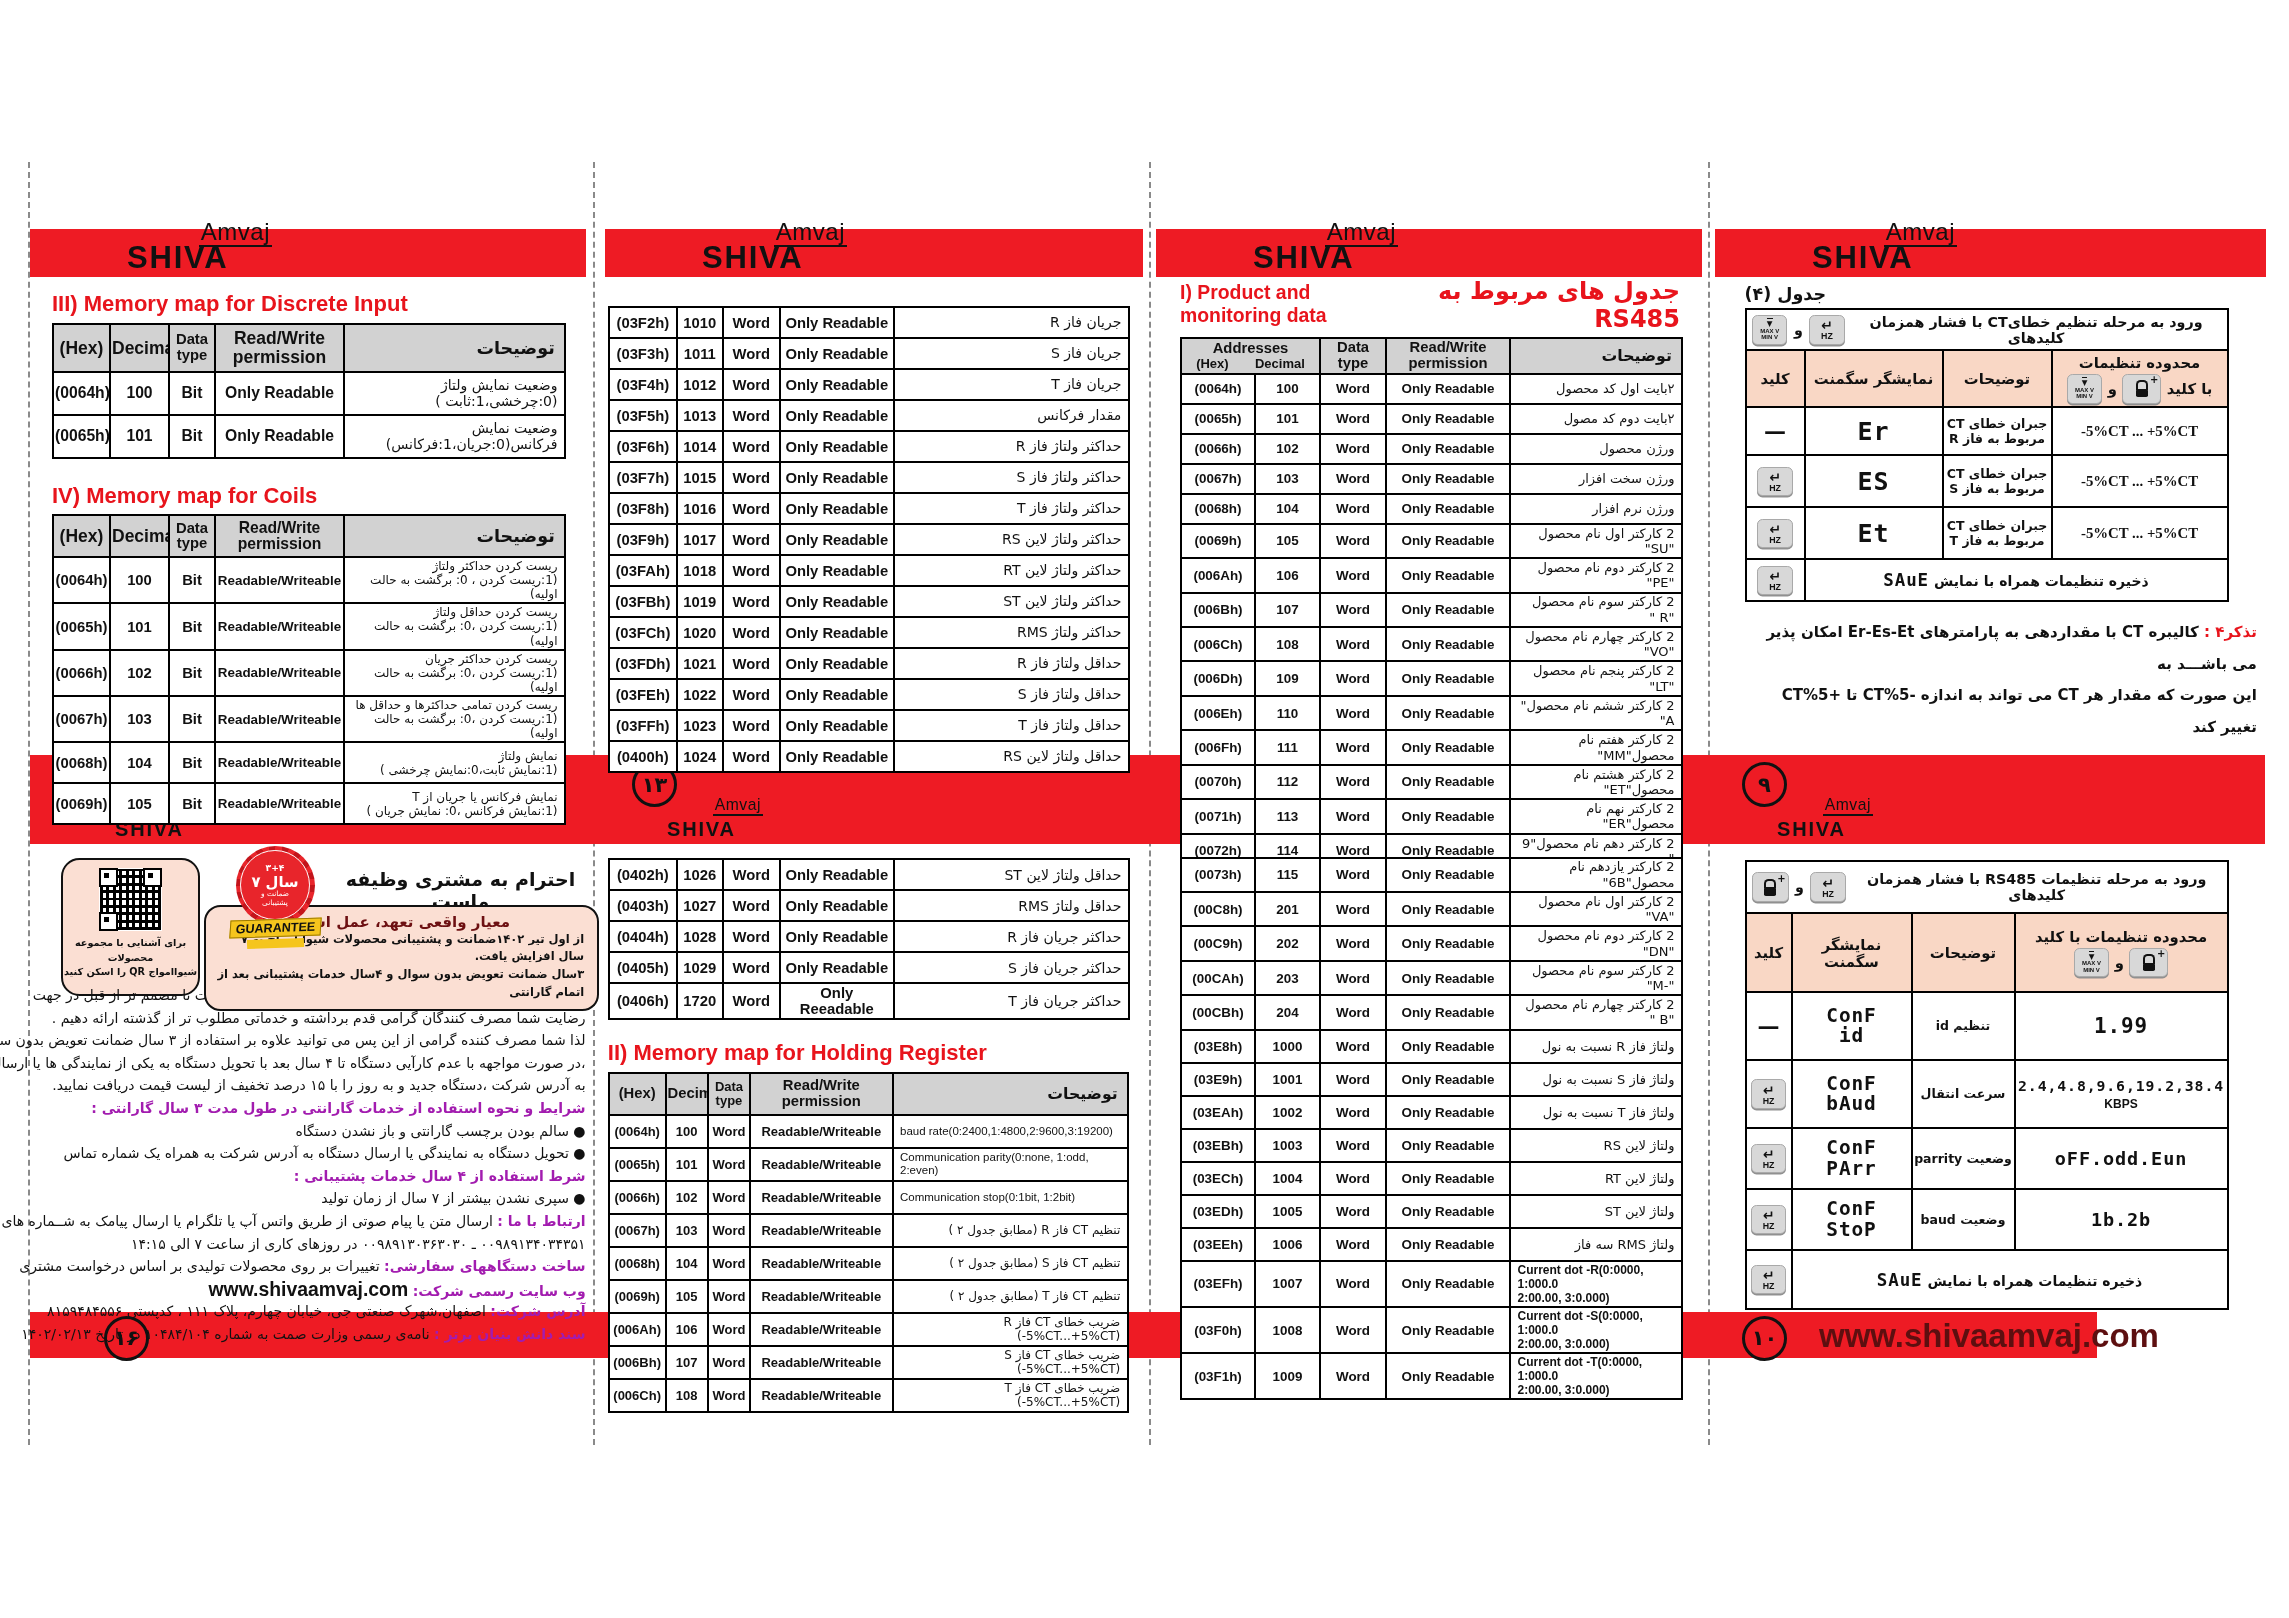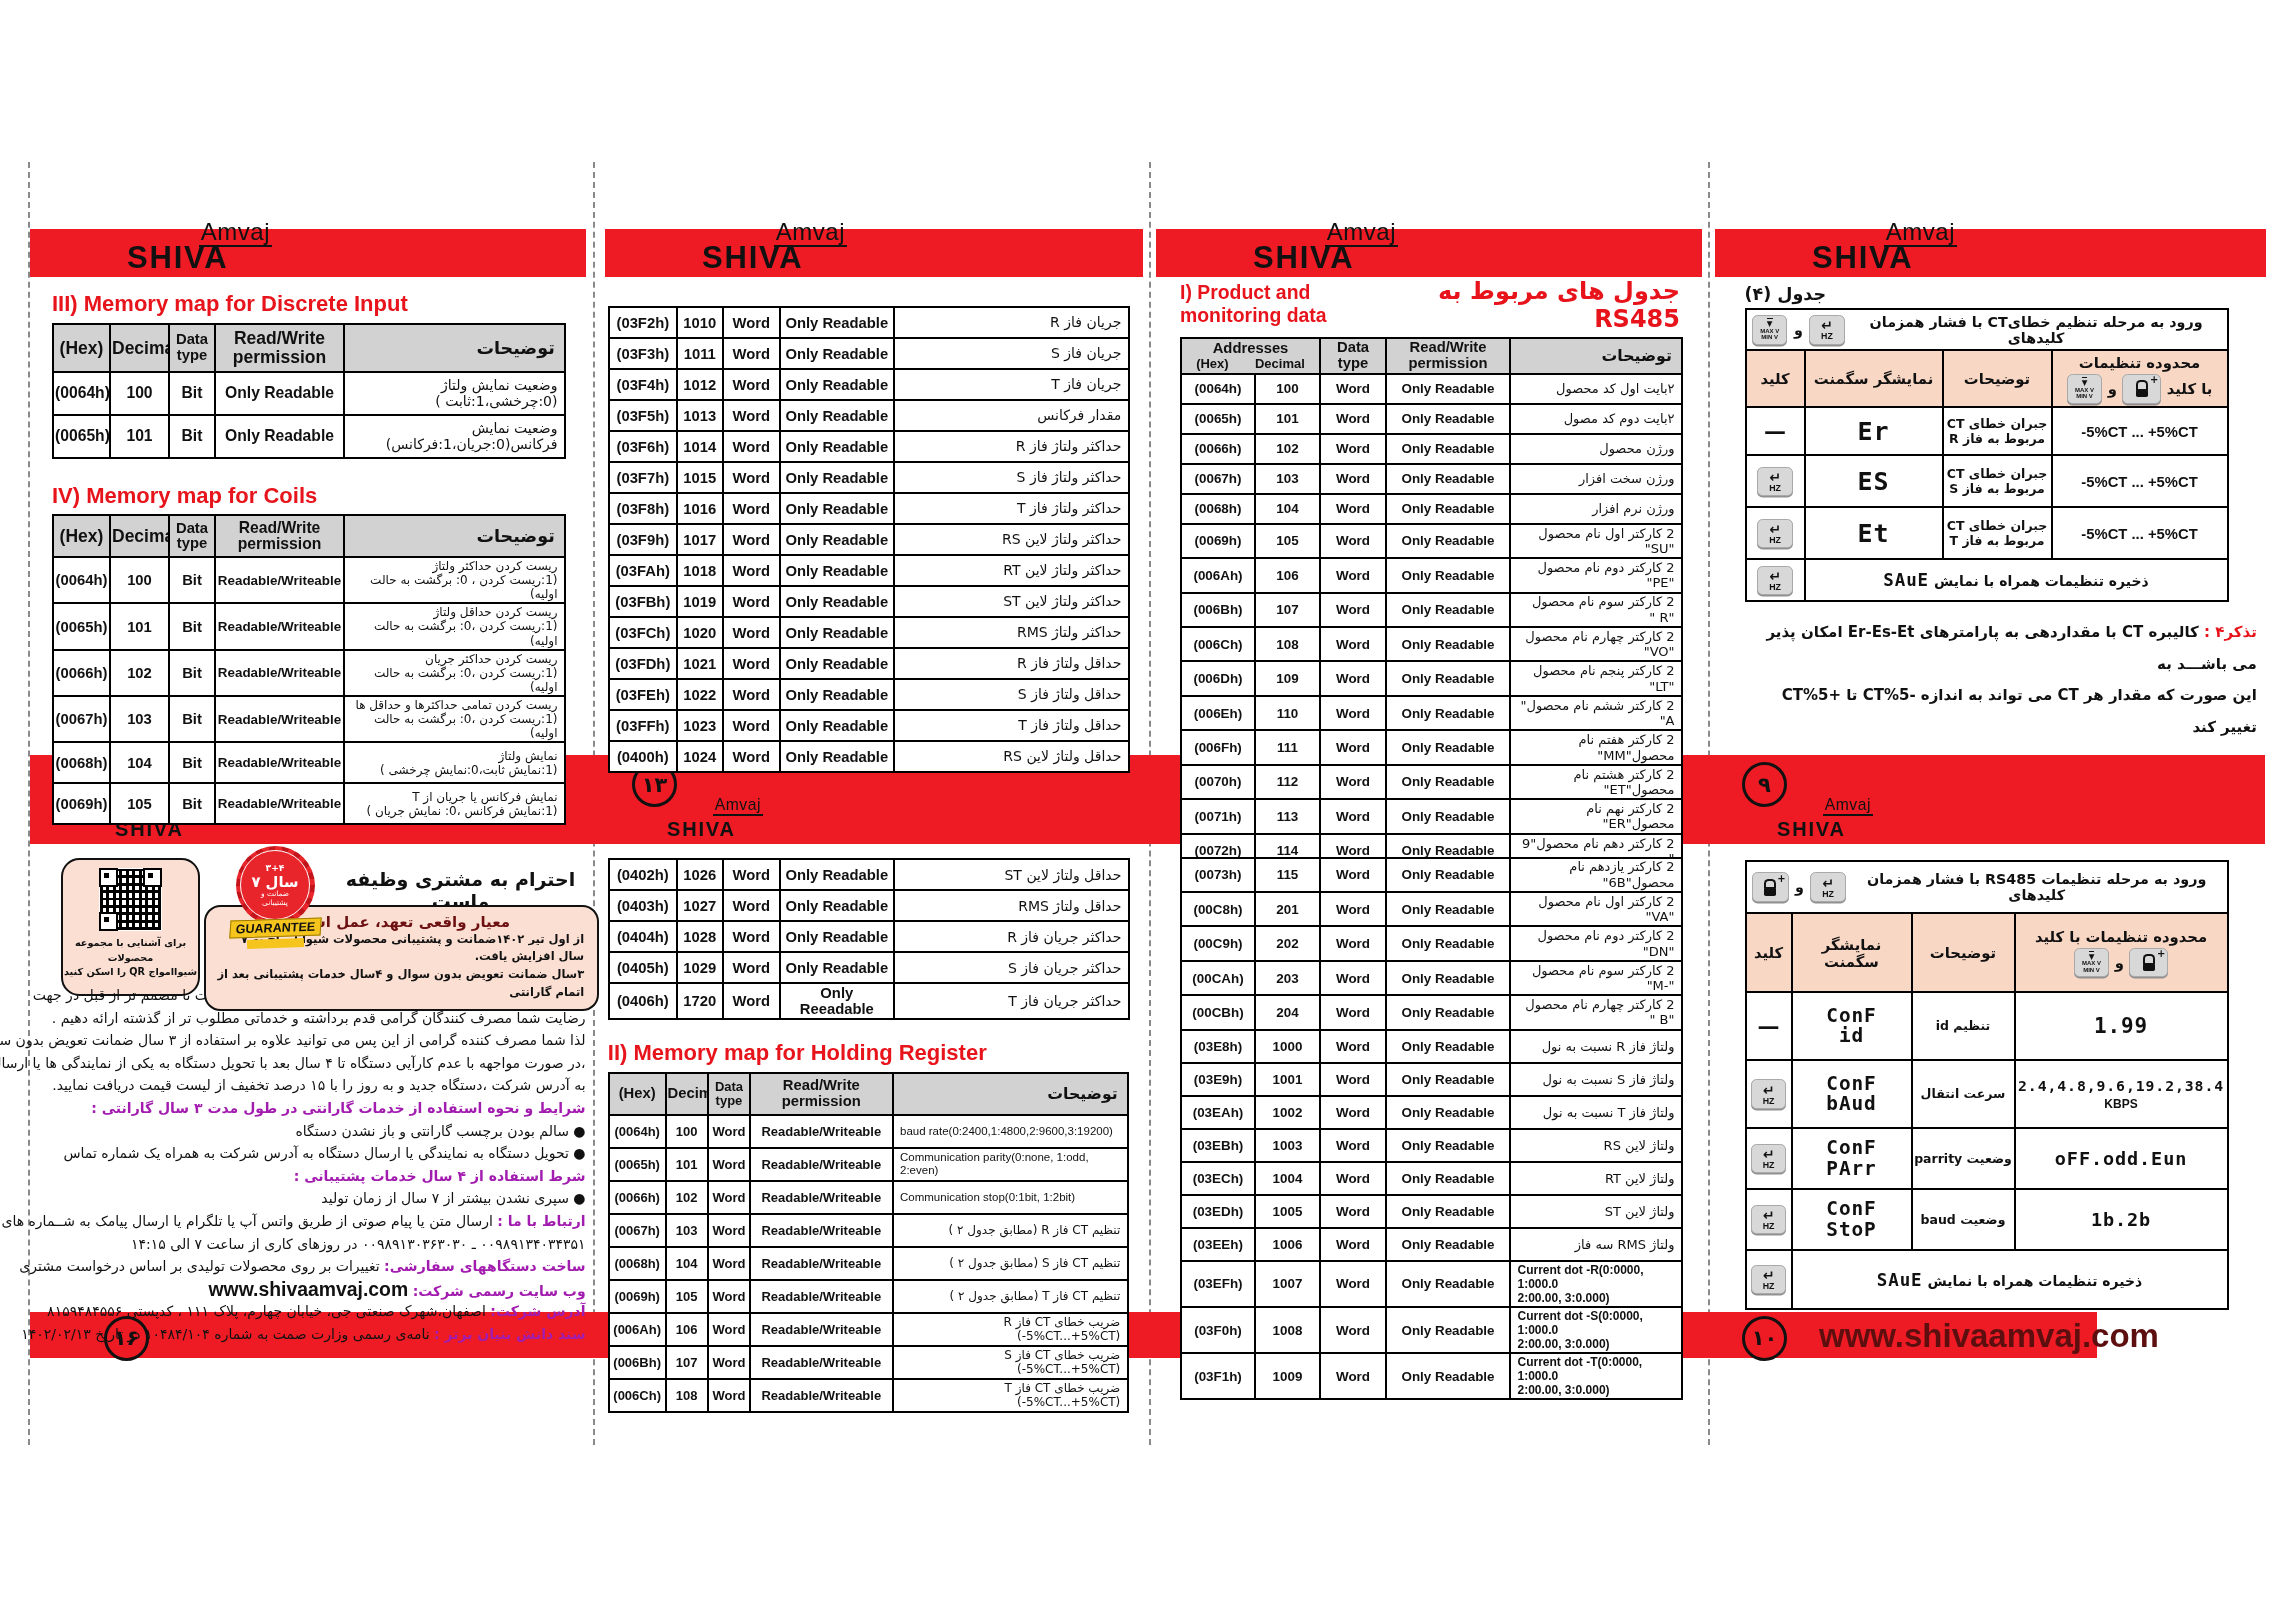--- a/index.html
+++ b/index.html
@@ -74,21 +74,21 @@
   .key-maxv .lbl{font-size:6px;font-weight:bold;line-height:1.15;font-family:"Liberation Sans",sans-serif;white-space:nowrap;}
   .key-lock{position:relative;width:29.5px;}
   .key-lock .shackle{width:8.3px;height:7.4px;border:2.3px solid #111;border-bottom:none;border-radius:4.6px 4.6px 0 0;margin-bottom:-0.9px;}
   .key-lock .lbody{width:12px;height:8.3px;background:#111;border-radius:1.8px;}
   .key-lock .plus{position:absolute;top:-0.9px;right:1.8px;font-size:10px;font-weight:bold;}
   .dash{font-size:22px;font-weight:bold;}
   .seg7{font-family:"DejaVu Sans Mono",monospace;font-weight:bold;letter-spacing:0.9px;}
   .seg-big{font-size:25px;}
   .seg-2l{font-size:19.4px;line-height:1.05;display:block;}
   .dd{direction:rtl;white-space:pre-line;font-size:12.5px;font-weight:bold;line-height:1.25;}
-  .rng{font-family:Liberation Sans, sans-serif;font-weight:bold;font-size:14.8px;}
+  .rng{font-family:Liberation Serif, serif;font-weight:bold;font-size:14.8px;}
   .rng-suffix{font-family:"Liberation Sans",sans-serif;font-weight:bold;font-size:12px;}
   .save-cell{direction:rtl;font-size:14px;font-weight:bold;}
   .save-cell .seg7{font-size:17.5px;}
   .colrange .r2{display:flex;direction:rtl;align-items:center;justify-content:center;gap:5.5px;margin-top:2.8px;}
   .dnote{direction:rtl;text-align:right;font-size:15px;line-height:2.1;font-weight:bold;}
   .dnote .nl{color:#e8141c;font-weight:bold;}
   .dtitle{direction:rtl;font-size:17.5px;font-weight:bold;text-align:left;}
   
   .p16{font-size:14.3px;}
   .qr-box{position:absolute;left:31px;top:7.4px;width:135px;height:126px;background:#fbdfd3;border:2.8px solid #111;border-radius:18.5px;

